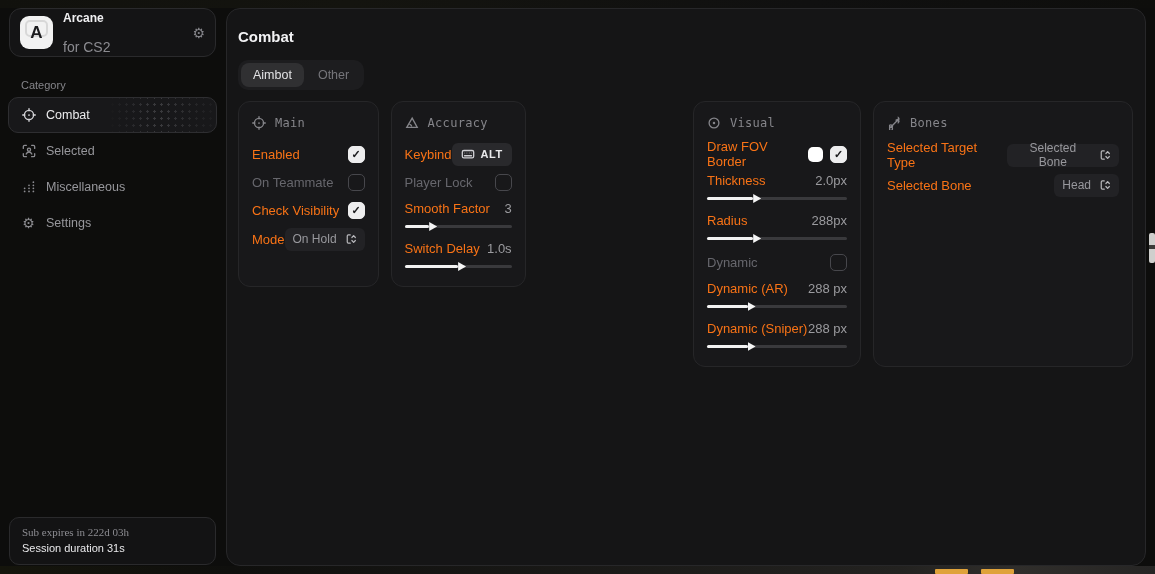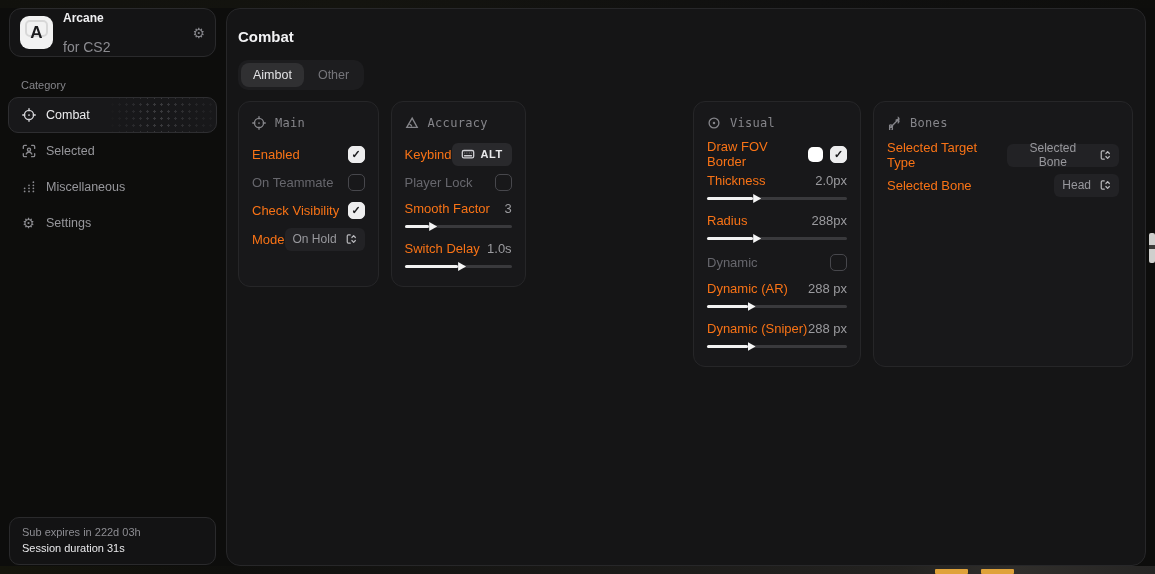--- a/index.html
+++ b/index.html
@@ -49,21 +49,21 @@
   .nav-item.selected .nicon { color:#d6d6da; }
   .nav-item.selected:before { content:""; position:absolute; inset:0; border-radius:10px;
     background-image:radial-gradient(circle,#3c3c3f 1.1px, transparent 1.2px);
     background-size:7px 7px; background-position:2px 3px;
     -webkit-mask-image:linear-gradient(to right, transparent 48%, #000 72%, rgba(0,0,0,.2) 97%);
     mask-image:linear-gradient(to right, transparent 48%, #000 72%, rgba(0,0,0,.2) 97%); }
 
   .sub-card { position:absolute; left:1px; top:509px; width:207px; height:48px;
     border:1px solid #2a2a2c; border-radius:10px; background:#131314;
     padding:8px 12px; }
-  .sub-line1 { font-family:Liberation Sans, sans-serif; font-size:11px; color:#8d8d92; }
+  .sub-line1 { font-family:Liberation Serif, serif; font-size:11px; color:#8d8d92; }
   .sub-line2 { font-size:11px; color:#e8e8ea; margin-top:4px; }
 
   
   .panel { position:absolute; left:226px; top:8px; width:920px; height:558px;
     border:1px solid #272729; border-radius:14px; background:#151516; }
   .panel-title { position:absolute; left:11px; top:19px; font-size:15px; font-weight:bold; color:#f2f2f4; }
   .tabs { position:absolute; left:11px; top:51px; display:inline-flex; gap:2px;
     background:#1d1d1f; border-radius:10px; padding:3px; }
   .tab { font-size:12.5px; padding:5px 12px; border-radius:8px; color:#75757a; cursor:pointer; }
   .tab.selected { background:#303032; color:#e2e2e4; }

